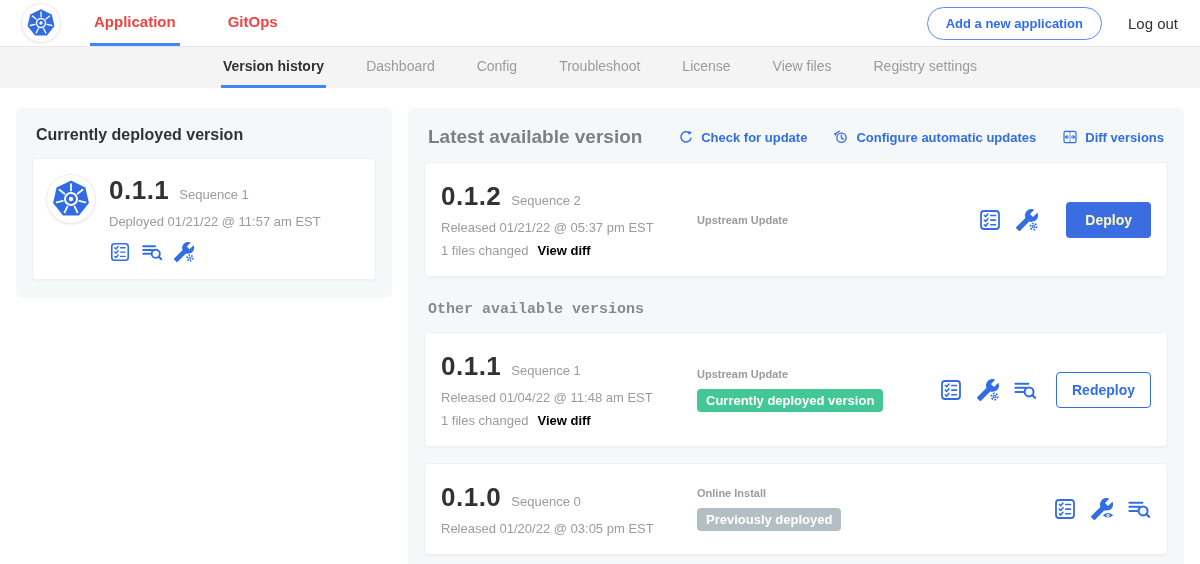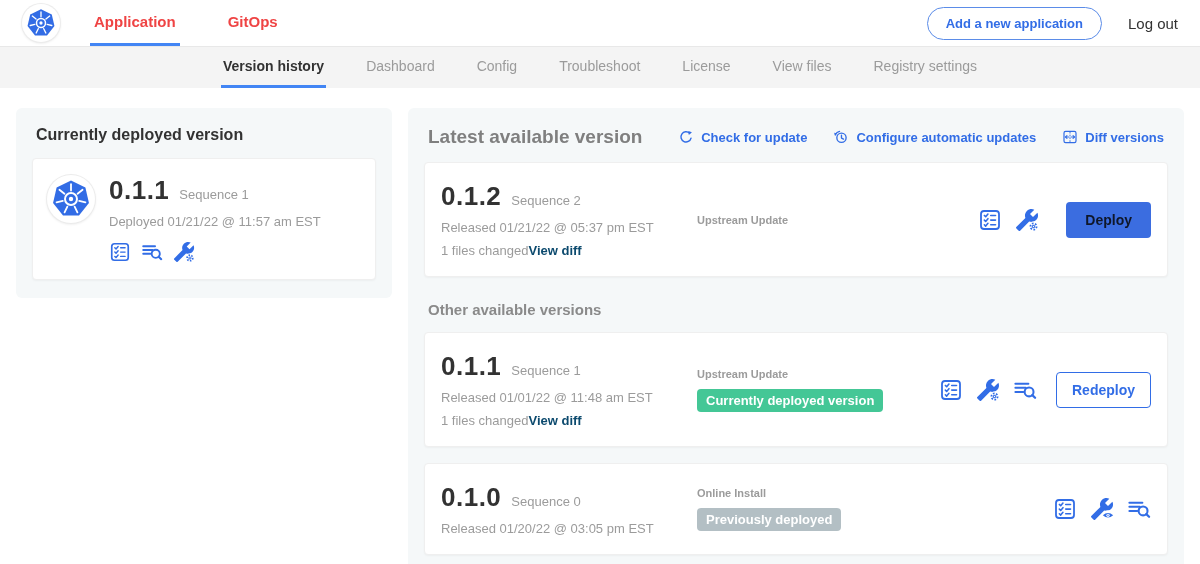--- a/index.html
+++ b/index.html
@@ -64,29 +64,29 @@
     box-shadow: 0 1px 2px rgba(0,0,0,.04); padding: 18px 16px; display: flex;
     align-items: center; }
   .vc-left { width: 256px; flex: 0 0 256px; }
   .vc-mid { flex: 1; display: flex; flex-direction: column; align-items: flex-start; gap: 9px; }
   .source { font-size: 11px; font-weight: bold; color: #9b9b9b; }
   .badge { font-size: 13px; font-weight: bold; color: #fff; border-radius: 4px;
     padding: 4px 9px; }
   .badge.green { background: #44c796; }
   .badge.gray { background: #b3bfc4; }
   .vc-right { display: flex; align-items: center; gap: 13px; }
-  .files-line { display: flex; align-items: baseline; gap: 0; margin-top: 8px; }
-  .view-diff { font-size: 13px; font-weight: bold; color: #0c4a6e; cursor: pointer; }
-  .deploy-btn { background: #3b6de0; color: #0f172a; border: none; border-radius: 4px;
+  .files-line { display: flex; align-items: baseline; gap: 9px; margin-top: 8px; }
+  .view-diff { font-size: 13px; font-weight: bold; color: #000000; cursor: pointer; }
+  .deploy-btn { background: #3b6de0; color: #fef9c3; border: none; border-radius: 4px;
     font-size: 14px; font-weight: bold; padding: 10px 19px; margin-left: 14px; cursor: pointer; }
   .redeploy-btn { background: #fff; color: #326de6; border: 1px solid #326de6;
     border-radius: 4px; font-size: 14px; font-weight: bold; padding: 9px 15px;
     margin-left: 6px; cursor: pointer; }
   .other-title { font-size: 15px; font-weight: bold; color: #8a8a8a; margin: 24px 0 14px;
-    padding-left: 4px; }
+    padding-left: 4px; font-family: Liberation Mono, monospace; }
   .gap { height: 16px; }
   .hidden-defs { position: absolute; width: 0; height: 0; overflow: hidden; }
 </style>
 </head>
 <body>
 
 <svg class="hidden-defs" xmlns="http://www.w3.org/2000/svg">
   <defs>
     <symbol id="i-k8s" viewBox="0 0 100 100">
       <polygon fill="#326ce5" points="50,4 85.96,21.32 94.85,60.23 69.96,91.44 30.04,91.44 5.15,60.23 14.04,21.32"></polygon>
@@ -280,21 +280,21 @@
     </div>
 
     <div class="other-title">Other available versions</div>
 
     <div class="version-card">
       <div class="vc-left">
         <div class="ver-line">
           <span class="ver-num">0.1.1</span>
           <span class="seq">Sequence 1</span>
         </div>
-        <div class="muted">Released 01/01/22 @ 11:48 am EST</div>
+        <div class="muted">Released 01/04/22 @ 11:48 am EST</div>
         <div class="files-line">
           <span class="muted" style="margin-top:0">1 files changed</span>
           <span class="view-diff">View diff</span>
         </div>
       </div>
       <div class="vc-mid">
         <span class="source">Upstream Update</span>
         <span class="badge green">Currently deployed version</span>
       </div>
       <div class="vc-right">

